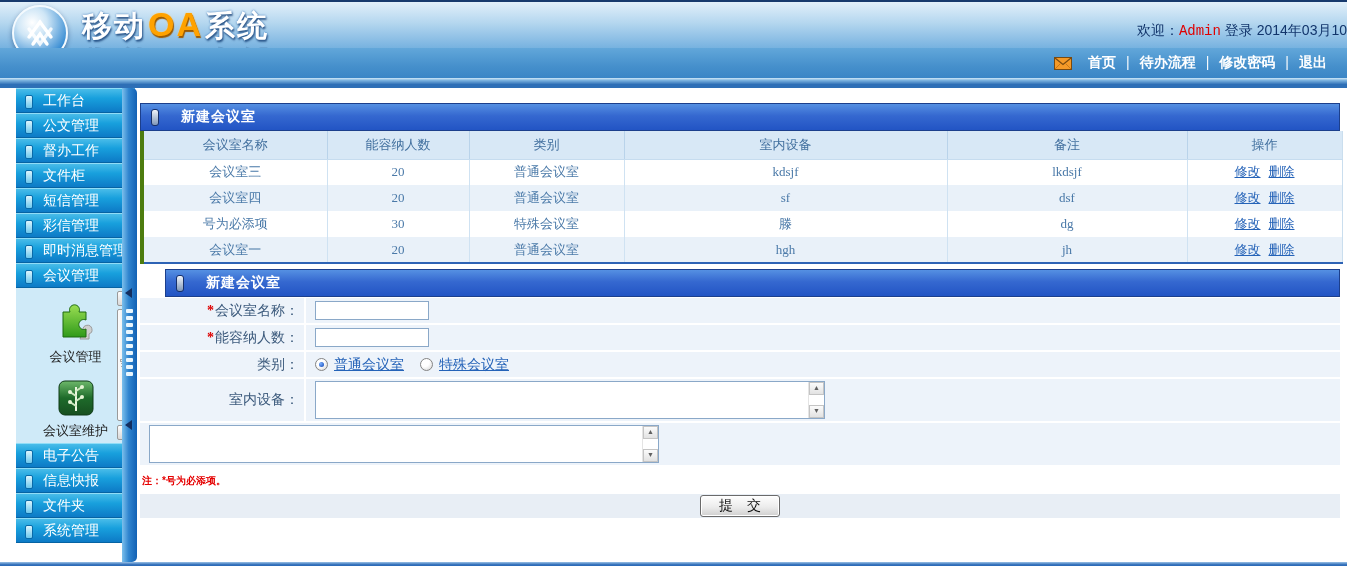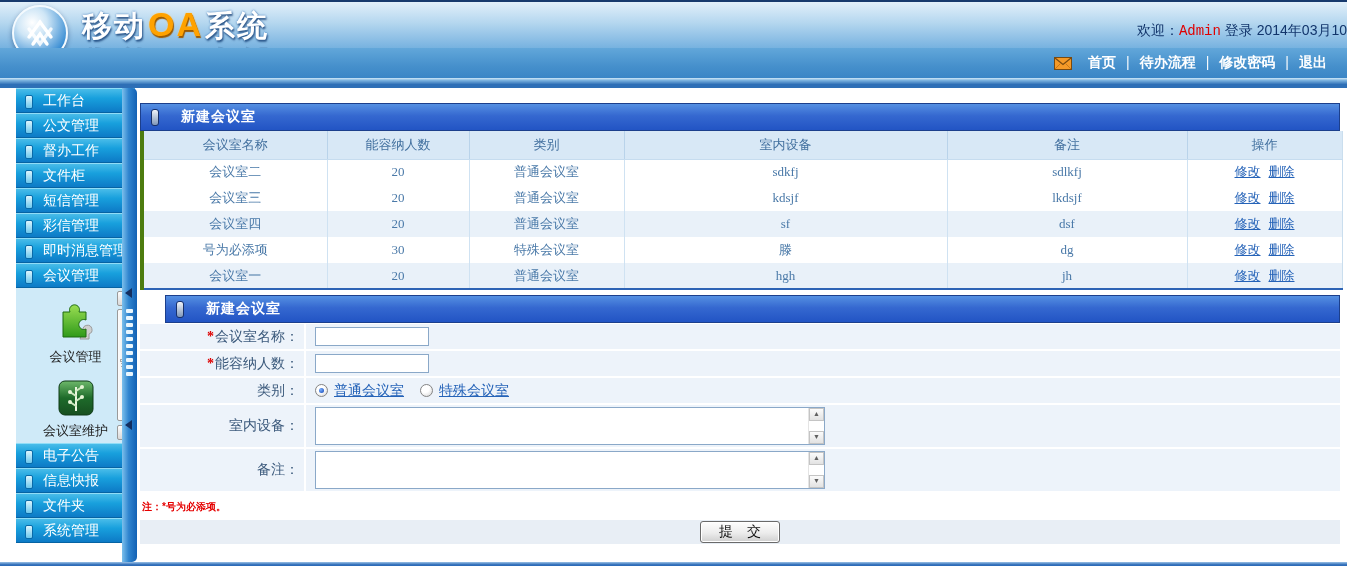--- a/index.html
+++ b/index.html
@@ -252,30 +252,20 @@
           <tr id="rooms-head">
             <th>会议室名称</th>
             <th>能容纳人数</th>
             <th>类别</th>
             <th>室内设备</th>
             <th>备注</th>
             <th>操作</th>
           </tr>
         </thead>
       <tbody id="rooms-body">
-          <tr>
-    <td>会议室二</td>
-    <td>20</td>
-    <td>普通会议室</td>
-    <td>sdkfj</td>
-    <td>sdlkfj</td>
-    <td>
-      <a class="op-link">修改</a><a class="op-link">删除</a>
-    </td>
-  </tr>
           <tr>
     <td>会议室三</td>
     <td>20</td>
     <td>普通会议室</td>
     <td>kdsjf</td>
     <td>lkdsjf</td>
     <td>
       <a class="op-link">修改</a><a class="op-link">删除</a>
     </td>
   </tr>
@@ -359,23 +349,20 @@
           <div class="ta-wrap">
             <textarea class="ta-input" style=""></textarea>
             <div class="ta-scroll">
               <div class="ta-arr">▲</div>
               <div class="ta-arr">▼</div>
             </div>
           </div>
         </div>
       </div>
       <div class="frow h44">
-        <div class="flabel">
-          <span>备注：</span>
-        </div>
         <div class="fbody">
           <div class="ta-wrap">
             <textarea class="ta-input" style=""></textarea>
             <div class="ta-scroll">
               <div class="ta-arr">▲</div>
               <div class="ta-arr">▼</div>
             </div>
           </div>
         </div>
       </div>

